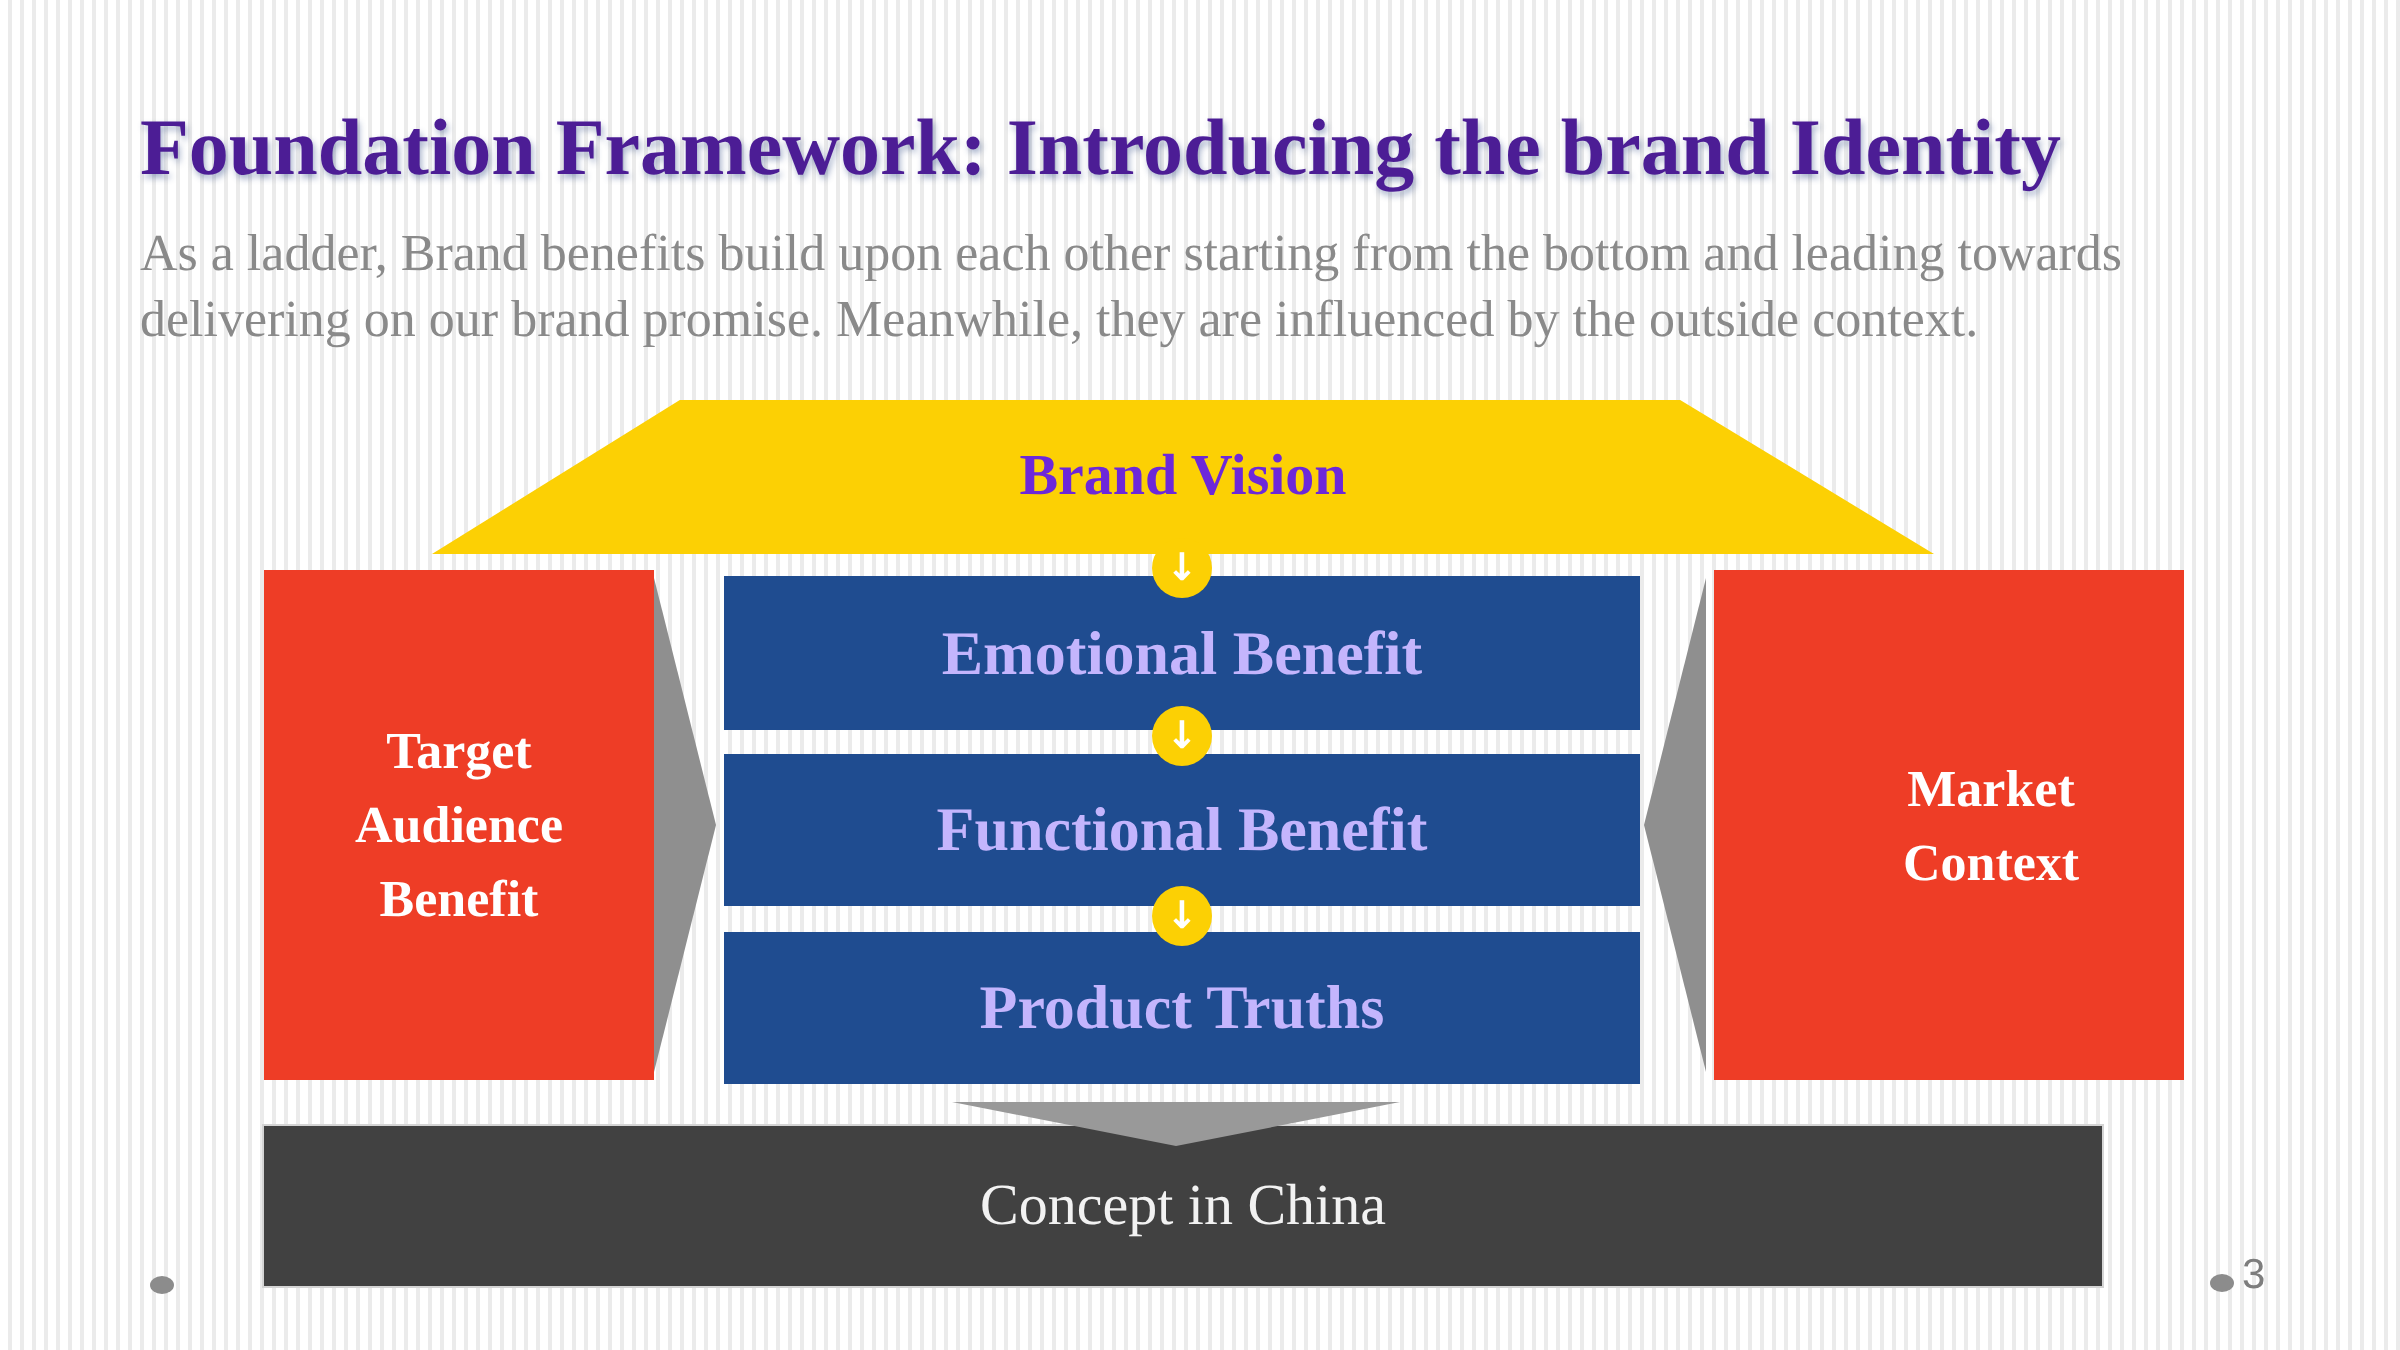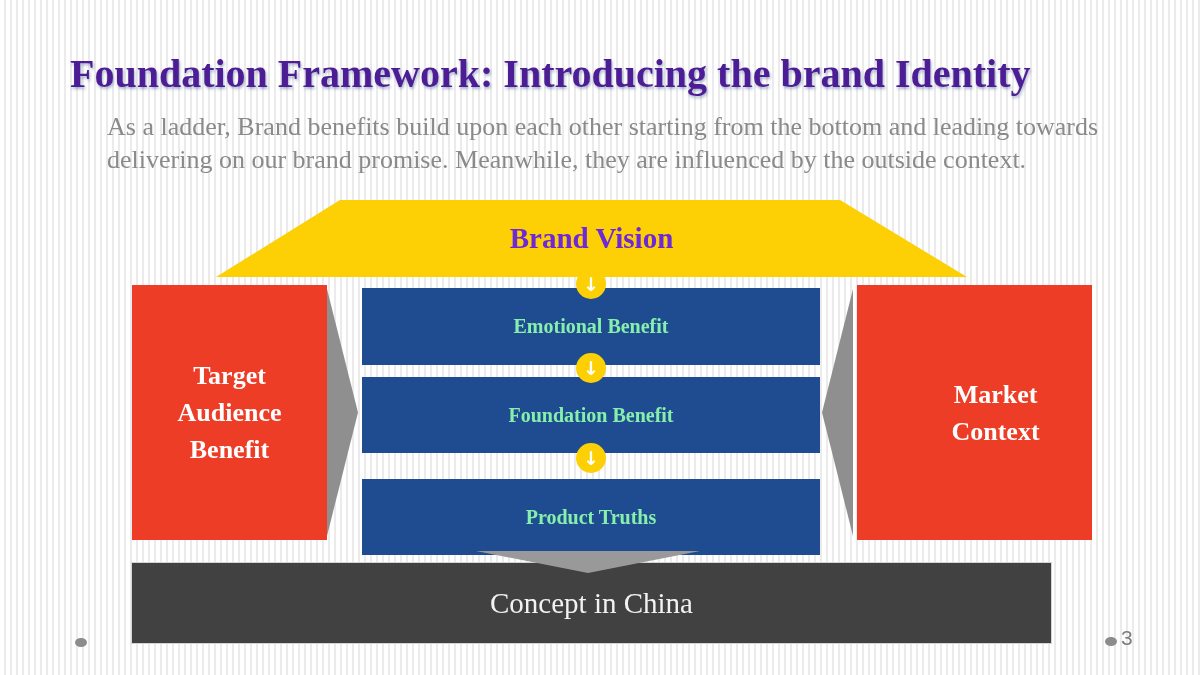--- a/index.html
+++ b/index.html
@@ -11,21 +11,21 @@
   .abs{position:absolute;}
 
   .title{
     left:70px;top:50px;width:1080px;margin:0;
     font-size:40px;font-weight:bold;color:#4c1d95;
     letter-spacing:0px;
     text-shadow:1px 2px 3px rgba(60,85,140,0.45);
   }
   .subtitle{
     left:70px;top:110px;width:1040px;margin:0;
-    font-size:26px;line-height:33px;color:#8A8A8A;padding-left:37px;
+    font-size:26px;line-height:33px;color:#8A8A8A;
   }
 
   
   .trapezoid{
     left:216px;top:200px;width:751px;height:77px;
     background:#FCD004;
     clip-path:polygon(16.5% 0,83.1% 0,100% 100%,0 100%);
     display:flex;align-items:center;justify-content:center;
     z-index:2;
   }
@@ -33,24 +33,24 @@
     color:#6d28d9;font-size:29px;font-weight:bold;
   }
 
   
   .bar{
     left:362px;width:458px;height:77px;
     background:#1F4C90;
     display:flex;align-items:center;justify-content:center;
     z-index:1;
   }
-  .bar span{color:#86efac;font-size:20px;font-weight:bold;}
+  .bar span{color:#c4b5fd;font-size:31px;font-weight:bold;}
   .bar1{top:288px;}
   .bar2{top:377px;height:76px;}
-  .bar3{top:479px;height:76px;font-family:Liberation Serif, serif;}
+  .bar3{top:466px;height:76px;font-family:Liberation Serif, serif;}
 
   
   .badge{
     width:30px;height:30px;border-radius:50%;
     background:#FCD004;color:#ffffff;
     display:flex;align-items:center;justify-content:center;
     font-family:"DejaVu Sans", sans-serif;
     font-size:19px;font-weight:bold;line-height:1;
     z-index:4;left:576px;
   }
@@ -117,21 +117,21 @@
   <span>↓</span>
 </div>
 <div class="abs bar bar1">
   <span>Emotional Benefit</span>
 </div>
 
 <div class="abs badge badge2">
   <span>↓</span>
 </div>
 <div class="abs bar bar2">
-  <span>Foundation Benefit</span>
+  <span>Functional Benefit</span>
 </div>
 
 <div class="abs badge badge3">
   <span>↓</span>
 </div>
 <div class="abs bar bar3">
   <span>Product Truths</span>
 </div>
 
 <div class="abs arrow-right"></div>

